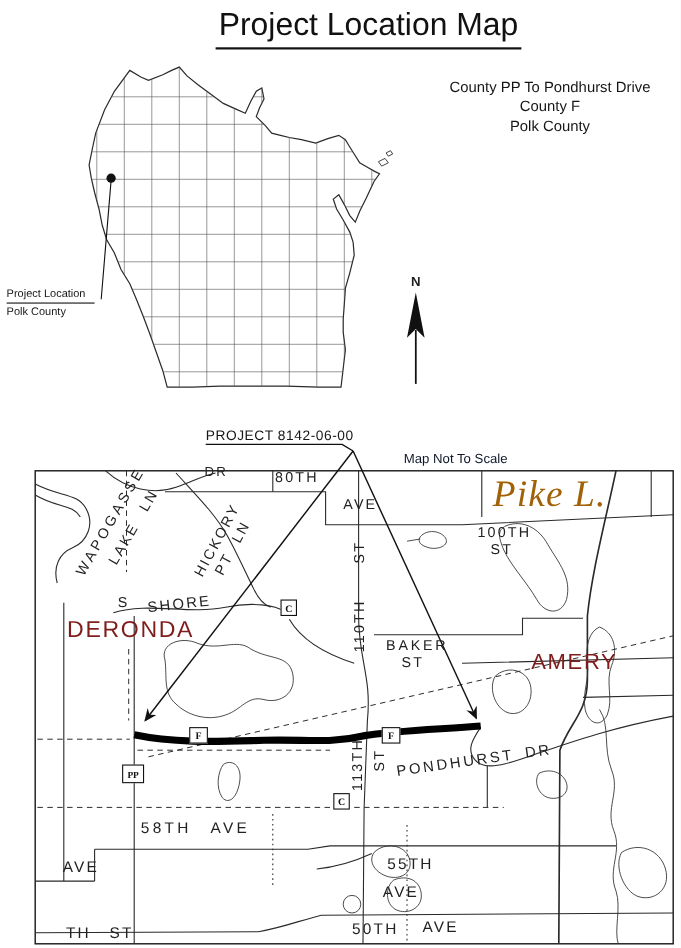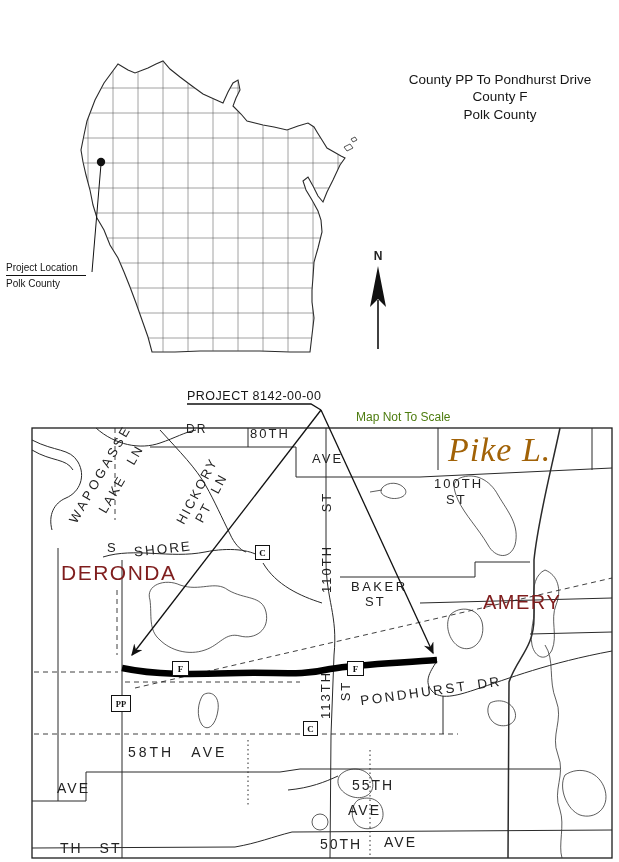--- a/index.html
+++ b/index.html
@@ -9,21 +9,21 @@
   .txt{position:absolute;z-index:2;white-space:nowrap;color:#222;}
   .lbl{font-size:13px;letter-spacing:2px;}
   .clbl{transform:translate(-50%,-50%) rotate(var(--r,0deg));}
   .title{left:85px;top:7px;width:500px;text-align:center;font-size:29px;color:#111;}
   .title span{display:inline-block;border-bottom:2px solid #111;padding:0 3px 3px;}
   .info{left:382px;top:71px;width:236px;text-align:center;font-size:13.5px;line-height:17.4px;color:#161616;}
   .callout{left:6px;top:260px;font-size:10px;line-height:15px;color:#161616;}
   .callout .u{display:inline-block;border-bottom:1.2px solid #111;padding-right:8px;}
   .north{left:368px;top:249px;width:20px;text-align:center;font-size:12px;font-weight:bold;}
   .projlbl{left:187px;top:389px;font-size:12.5px;letter-spacing:.5px;color:#161616;}
-  .scalelbl{left:356px;top:410px;font-size:12px;color:#4d7c0f;}
+  .scalelbl{left:367px;top:410px;font-size:12px;color:#0f172a;}
   .town{font-weight:500;color:#7f1d1d;}
   .pike{font-family:"Liberation Serif",serif;font-style:italic;font-size:34px;color:#a16207;letter-spacing:1px;}
   .marker{position:absolute;z-index:3;background:#fff;border:1px solid #111;
           display:flex;align-items:center;justify-content:center;
           font-family:"Liberation Serif",serif;font-weight:bold;color:#111;}
 </style>
 </head>
 <body>
 
 <div id="page">
@@ -116,35 +116,36 @@
 
     <path d="M122,668 C160,676 200,674 240,673 C280,672 300,676 330,669 C360,664 400,663 437,660" stroke="#000" stroke-width="6.5" fill="none"></path>
 
     <g stroke="#111" stroke-width="1.3" fill="none">
       <path d="M187,404 L311,404 L321,410"></path>
       <path d="M321,410 L132,655" marker-end="url(#arrow)"></path>
       <path d="M321,410 L433,653" marker-end="url(#arrow)"></path>
     </g>
   </svg>
 
+  <div class="txt title"><span>Project Location Map</span></div>
 
   <div class="txt info">
     <div>County PP To Pondhurst Drive</div>
     <div>County F</div>
     <div>Polk County</div>
   </div>
 
   <div class="txt callout">
     <span class="u">Project Location</span><br>
     <span>Polk County</span>
   </div>
 
   <div class="txt north">N</div>
 
-  <div class="txt projlbl">PROJECT 8142-00-00</div>
+  <div class="txt projlbl">PROJECT 8142-06-00</div>
   <div class="txt scalelbl">Map Not To Scale</div>
 
   <div class="txt lbl" style="left:186px;top:422px;font-size:12px;">DR</div>
   <div class="txt lbl" style="left:250px;top:426px;">80TH</div>
   <div class="txt lbl" style="left:312px;top:451px;">AVE</div>
   <div class="txt pike" style="left:448px;top:431px;">Pike L.</div>
   <div class="txt lbl" style="left:434px;top:476px;">100TH</div>
   <div class="txt lbl" style="left:446px;top:492px;">ST</div>
 
   <div class="txt lbl clbl" style="left:100px;top:474px;--r:-60deg;letter-spacing:3px;">WAPOGASSE</div>

